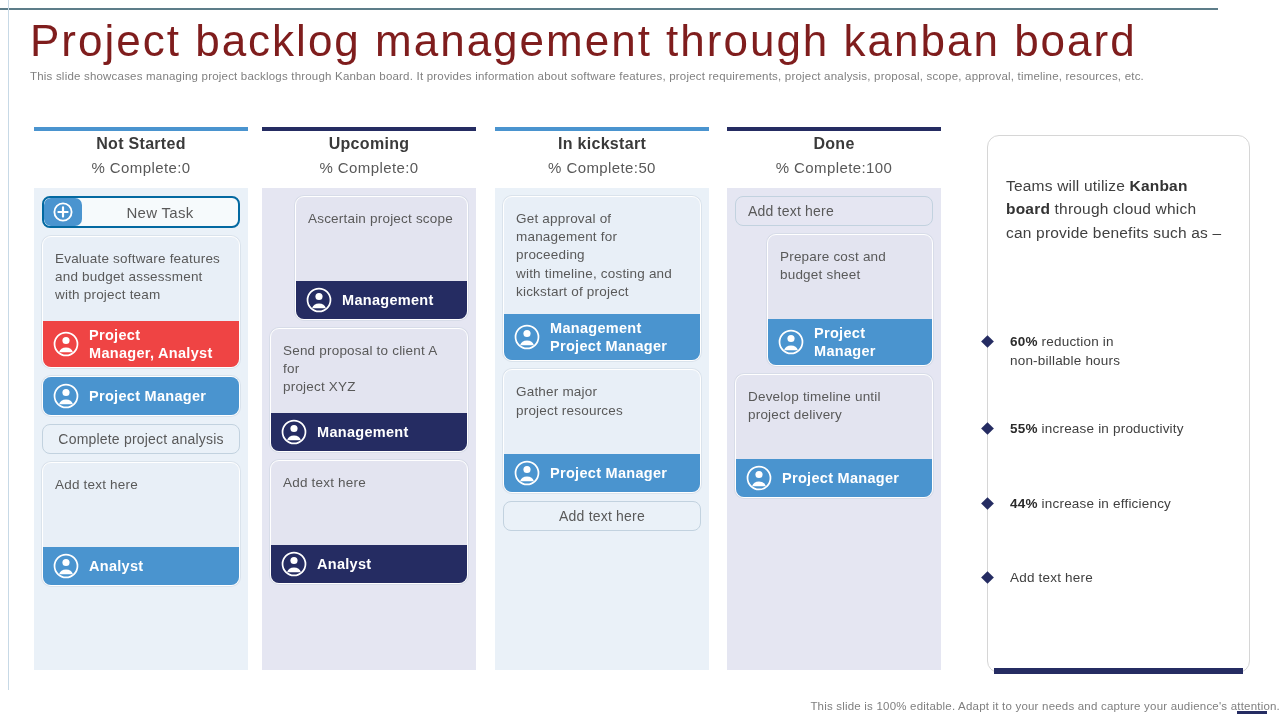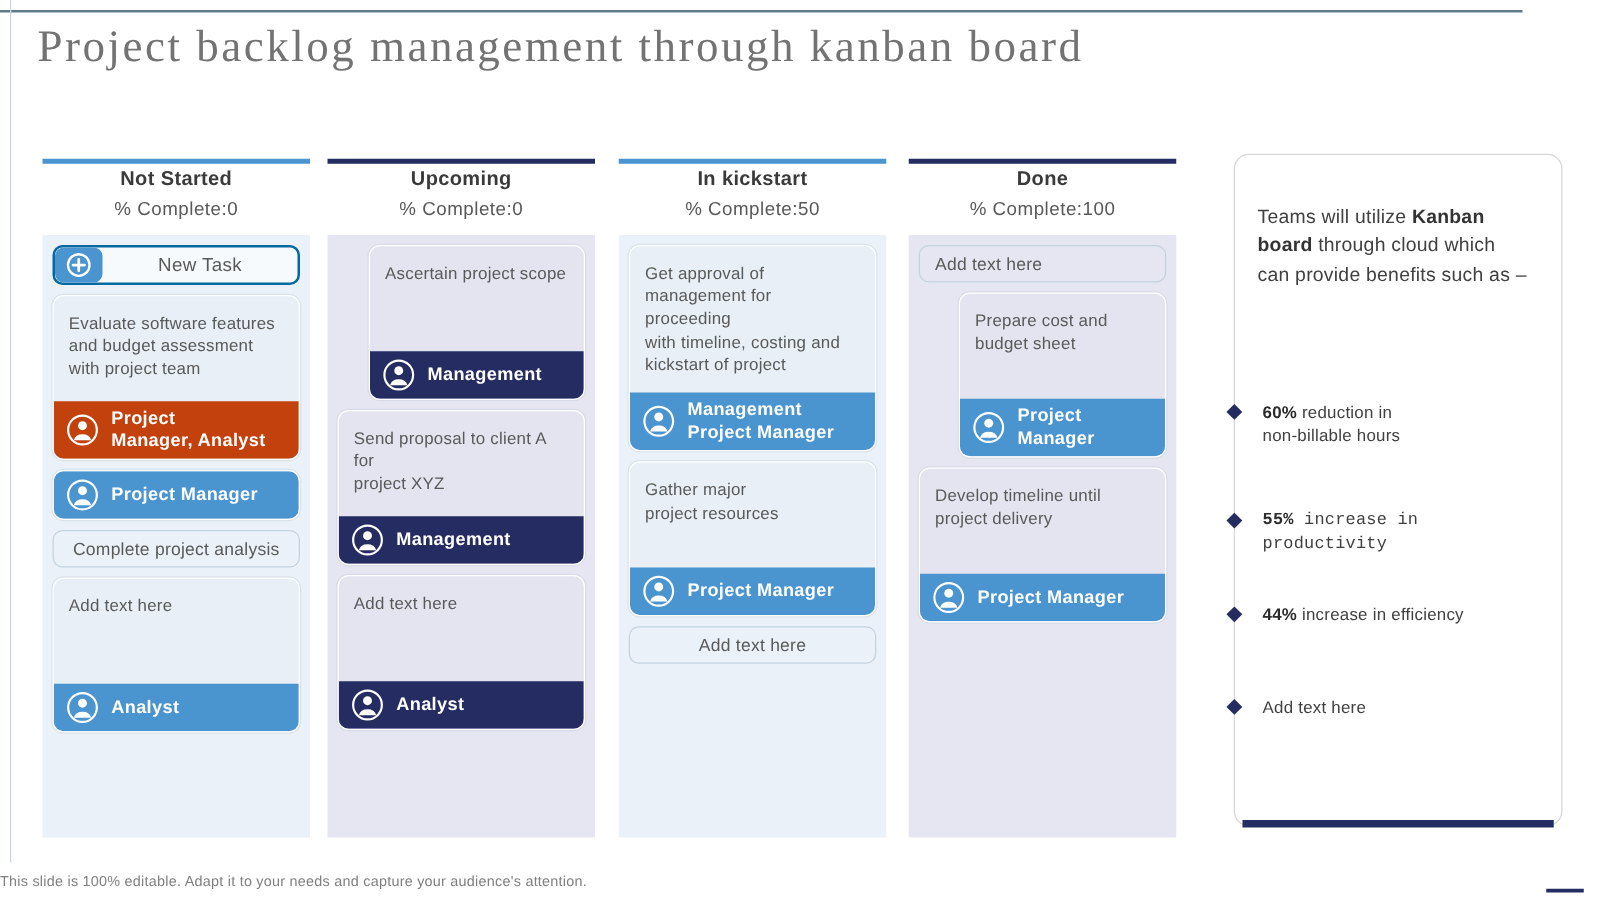--- a/index.html
+++ b/index.html
@@ -5,22 +5,22 @@
   * { margin:0; padding:0; box-sizing:border-box; }
   html,body { width:1280px; height:720px; }
   body { font-family:"Liberation Sans", sans-serif; background:#ffffff; overflow:hidden; }
   .slide { position:relative; width:1280px; height:720px; background:#fff; }
 
   
   .border-top { position:absolute; left:0; top:8px; width:1218px; height:2px; background:#5d7d89; }
   .border-left { position:absolute; left:8px; top:0; width:1px; height:690px; background:#c7d9e6; }
   .corner-line { position:absolute; left:1237px; top:711px; width:30px; height:3px; background:#252c62; }
 
-  .title { position:absolute; left:30px; top:16px; font-size:36px; font-weight:400;
-           letter-spacing:2px; color:#737373; white-space:nowrap;font-family:Liberation Serif, serif; }
+  .title { position:absolute; left:30px; top:16px; font-size:44px; font-weight:400;
+           letter-spacing:2px; color:#7f1d1d; white-space:nowrap; }
   .subtitle { position:absolute; left:30px; top:70px; width:1140px; font-size:11.5px;
               color:#808080; letter-spacing:.2px; }
 
   .board { position:absolute; left:30px; top:122px; width:911px; height:551px; }
   .col { position:absolute; top:0; width:214px; height:551px; }
   .col-bar { position:absolute; left:0; top:5px; width:100%; height:4px; }
   .col-title { position:absolute; top:13px; width:100%; text-align:center; font-size:16px;
                font-weight:bold; color:#3a3a3a; letter-spacing:.3px; }
   .col-progress { position:absolute; top:37px; width:100%; text-align:center; font-size:15px;
                   color:#595959; letter-spacing:.4px; }
@@ -41,66 +41,67 @@
                    border-radius:7px; }
   .newtask-label { flex:1; display:flex; align-items:center; justify-content:center;
                    font-size:15px; color:#595959; letter-spacing:.3px; }
 
   .pill { height:30px; margin-bottom:8px; border:1px solid #c2d2df; border-radius:8px;
           display:flex; align-items:center; font-size:14px; color:#595959; padding:0 12px;
           letter-spacing:.2px; }
   .pill.center { justify-content:center; }
 
   
-  .benefits { position:absolute; left:987px; top:123px; width:263px; height:538px;
+  .benefits { position:absolute; left:987px; top:135px; width:263px; height:538px;
               background:#ffffff; border:1px solid #d6d6d6; border-radius:12px; }
   .benefits-intro { position:absolute; left:18px; top:38px; width:220px; font-size:15.5px;
                     line-height:1.5; color:#404040; letter-spacing:.2px; }
   .benefits-intro b { color:#333; }
   .bullet-item { position:absolute; left:22px; width:215px; font-size:13.5px; color:#404040;
                  line-height:1.4; white-space:pre-line; letter-spacing:.2px; }
   .bullet-item b { color:#2b2b2b; }
   .bullet-diamond { position:absolute; left:-5px; width:9px; height:9px; background:#252c62;
                     transform:rotate(45deg); }
   .panel-bottom-bar { position:absolute; left:6px; bottom:-2px; width:249px; height:6px;
                       background:#252c62; }
 
-  .footer { position:absolute; left:0; top:700px; width:1280px; text-align:left;
+  .footer { position:absolute; left:0; top:700px; width:1280px; text-align:right;
             font-size:11.5px; color:#7f7f7f; letter-spacing:.2px; }
 </style>
 </head>
 <body>
 
 <div class="slide">
   <div class="border-top"></div>
   <div class="border-left"></div>
   <div class="corner-line"></div>
 
   <h1 class="title">Project backlog management through kanban board</h1>
+  <p class="subtitle">This slide showcases managing project backlogs through Kanban board. It provides information about software features, project requirements, project analysis, proposal, scope, approval, timeline, resources, etc.</p>
 
   <div class="board">
       <div class="col" style="left: 4px;">
         <div class="col-bar" style="background: rgb(74, 148, 207);"></div>
         <div class="col-title">Not Started</div>
         <div class="col-progress">% Complete:0</div>
         <div class="col-body" style="background: rgb(234, 241, 248);">
           <div class="newtask">
             <div class="newtask-badge" style="background: rgb(74, 148, 207);">
               <svg viewBox="0 0 24 24" width="22" height="22">
                 <circle cx="12" cy="12" r="9.4" fill="none" stroke="#fff" stroke-width="2"></circle>
                 <path d="M12 7v10M7 12h10" stroke="#fff" stroke-width="2.4" stroke-linecap="round"></path>
               </svg>
             </div>
             <div class="newtask-label">New Task</div>
           </div>
           <div class="card" style="background: rgb(232, 239, 247);">
             <div class="card-text">Evaluate software features
 and budget assessment
 with project team</div>
-            <div class="assignee" style="background: #c2410c;">
+            <div class="assignee" style="background: #ef4444;">
               <span class="person"><svg viewBox="0 0 24 24" width="26" height="26">
                   <circle cx="12" cy="12" r="10.6" fill="none" stroke="#fff" stroke-width="1.6"></circle>
                   <circle cx="12" cy="8.8" r="3.3" fill="#fff"></circle>
                   <path d="M5.6 19.6a6.6 5.8 0 0 1 12.8 0z" fill="#fff"></path>
                 </svg></span>
               <span class="assignee-label">Project
 Manager, Analyst</span>
             </div>
           </div>
           <div class="card" style="background: rgb(232, 239, 247);">
@@ -237,21 +238,21 @@
       </div>
     </div>
 
   <aside class="benefits">
     <p class="benefits-intro"><span>Teams will utilize </span><b>Kanban board</b><span> through cloud which can provide benefits such as –</span></p>
     <div>
         <div class="bullet-diamond" style="top: 201px;"></div>
         <div class="bullet-item" style="top: 197px;"><b>60%</b> reduction in
 non-billable hours</div>
         <div class="bullet-diamond" style="top: 288px;"></div>
-        <div class="bullet-item" style="top: 284px; font-family: Liberation Mono, monospace;"><b>55%</b> increase in productivity</div>
+        <div class="bullet-item" style="top: 284px;"><b>55%</b> increase in productivity</div>
         <div class="bullet-diamond" style="top: 363px;"></div>
         <div class="bullet-item" style="top: 359px;"><b>44%</b> increase in efficiency</div>
         <div class="bullet-diamond" style="top: 437px;"></div>
         <div class="bullet-item" style="top: 433px;">Add text here</div>
       </div>
     <div class="panel-bottom-bar"></div>
   </aside>
 
   <p class="footer">This slide is 100% editable. Adapt it to your needs and capture your audience's attention.</p>
 </div>

